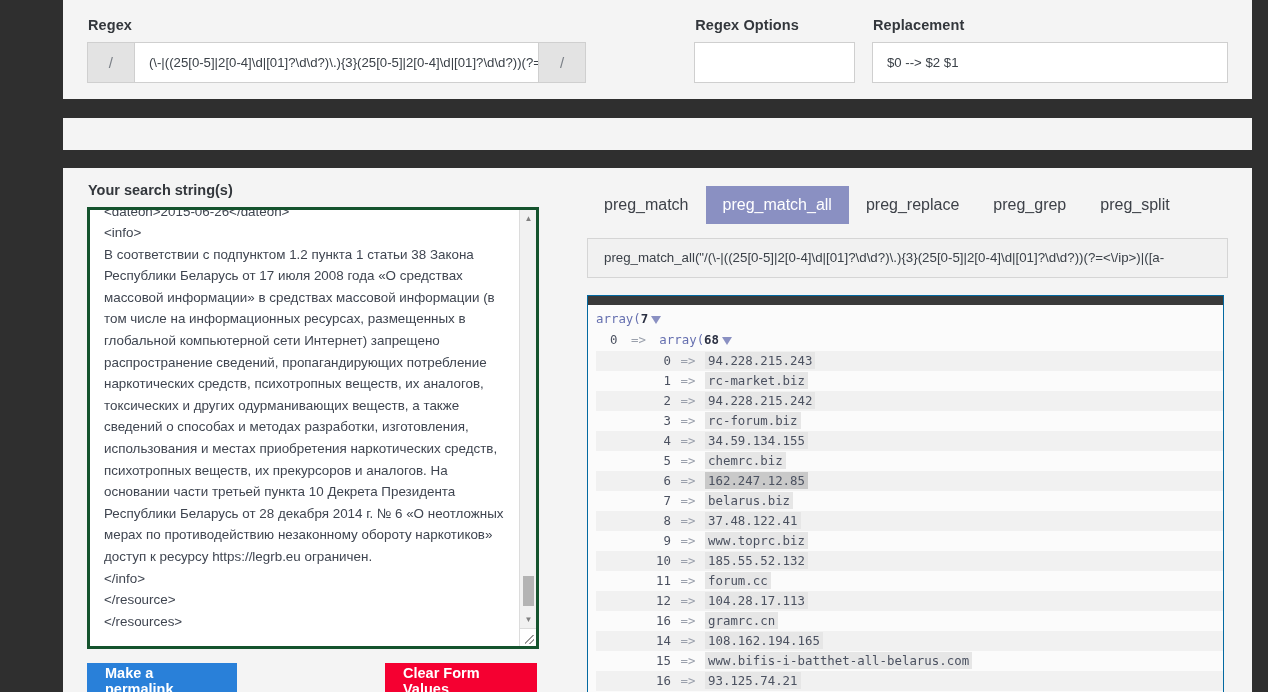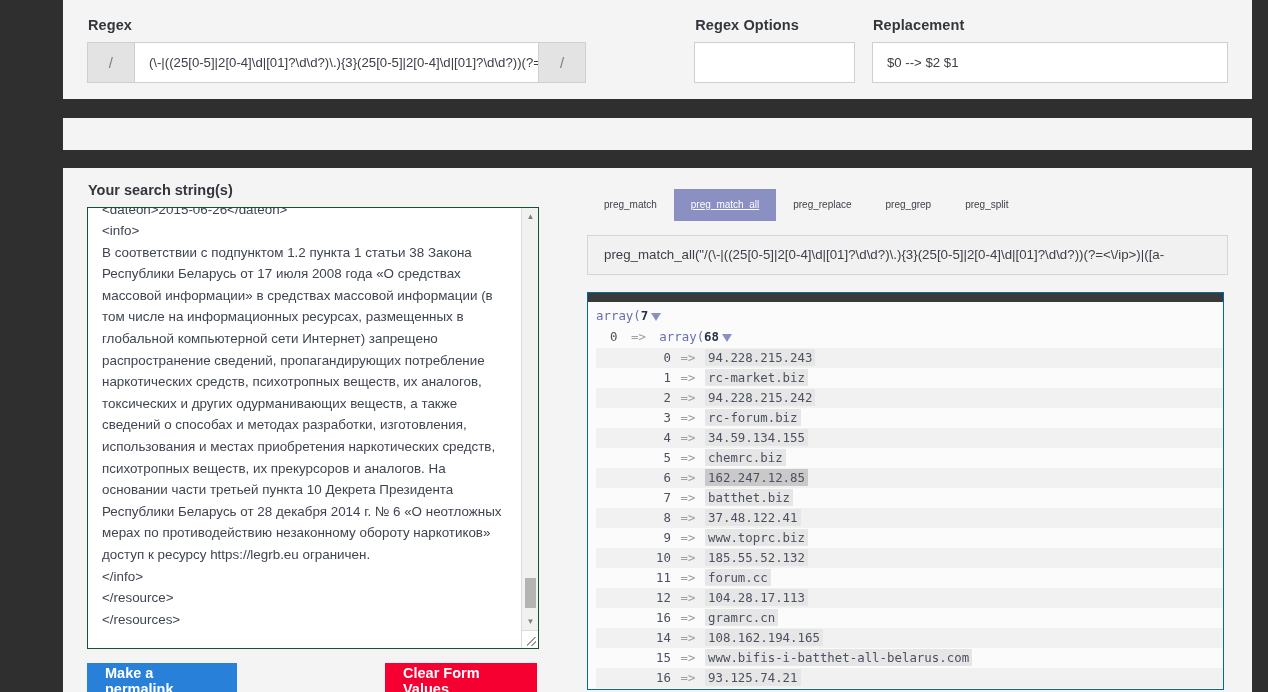--- a/index.html
+++ b/index.html
@@ -73,21 +73,21 @@
 
   .section-title {
     font-size: 14.5px; font-weight: bold; color: #33373c;
     margin: 2px 0 9px 1px;
   }
 
   
   #search-textarea-wrap {
     position: relative;
     width: 452px; height: 442px;
-    border: 1px solid #14532d;
+    border: 3px solid #14532d;
     background: #fff;
     overflow: hidden;
   }
   #search-textarea-text {
     position: absolute;
     left: 14px; top: -9px;
     width: 405px;
     font-size: 13.4px;
     line-height: 21.6px;
     color: #3f4550;
@@ -127,26 +127,26 @@
     font-family: "Liberation Sans", sans-serif;
     height: 36px; padding: 0 18px; cursor: pointer;
     display: flex; align-items: center; justify-content: center;
   }
   #make-permalink-button { background: #2980d9; width: 150px; }
   #clear-form-button { background: #f50031; width: 152px; margin-left: 148px; }
 
   
   .tabs { display: flex; align-items: center; margin-bottom: 14px; }
   .tab {
-    font-size: 10px; color: #3d4148;
+    font-size: 16px; color: #3d4148;
     padding: 11px 17px; cursor: pointer;
     font-family: "Liberation Sans", sans-serif;
     line-height: 1;
   }
-  .tab.active { background: #8a90c2; color: #fff; text-decoration: underline; }
+  .tab.active { background: #8a90c2; color: #fff; }
 
   
   #function-call-bar {
     border: 1px solid #d5d5d5;
     background: #f1f1f1;
     height: 40px;
     display: flex; align-items: center;
     padding: 0 16px;
     font-size: 13.3px;
     color: #3b4148;
@@ -304,21 +304,21 @@
                 <span class="r-val">chemrc.biz</span>
               </div>
               <div class="row odd hl">
                 <span class="r-key">6</span>
                 <span class="r-arrow">=&gt;</span>
                 <span class="r-val">162.247.12.85</span>
               </div>
               <div class="row even">
                 <span class="r-key">7</span>
                 <span class="r-arrow">=&gt;</span>
-                <span class="r-val">batthet.biz</span>
+                <span class="r-val">belarus.biz</span>
               </div>
               <div class="row odd">
                 <span class="r-key">8</span>
                 <span class="r-arrow">=&gt;</span>
                 <span class="r-val">37.48.122.41</span>
               </div>
               <div class="row even">
                 <span class="r-key">9</span>
                 <span class="r-arrow">=&gt;</span>
                 <span class="r-val">www.toprc.biz</span>

